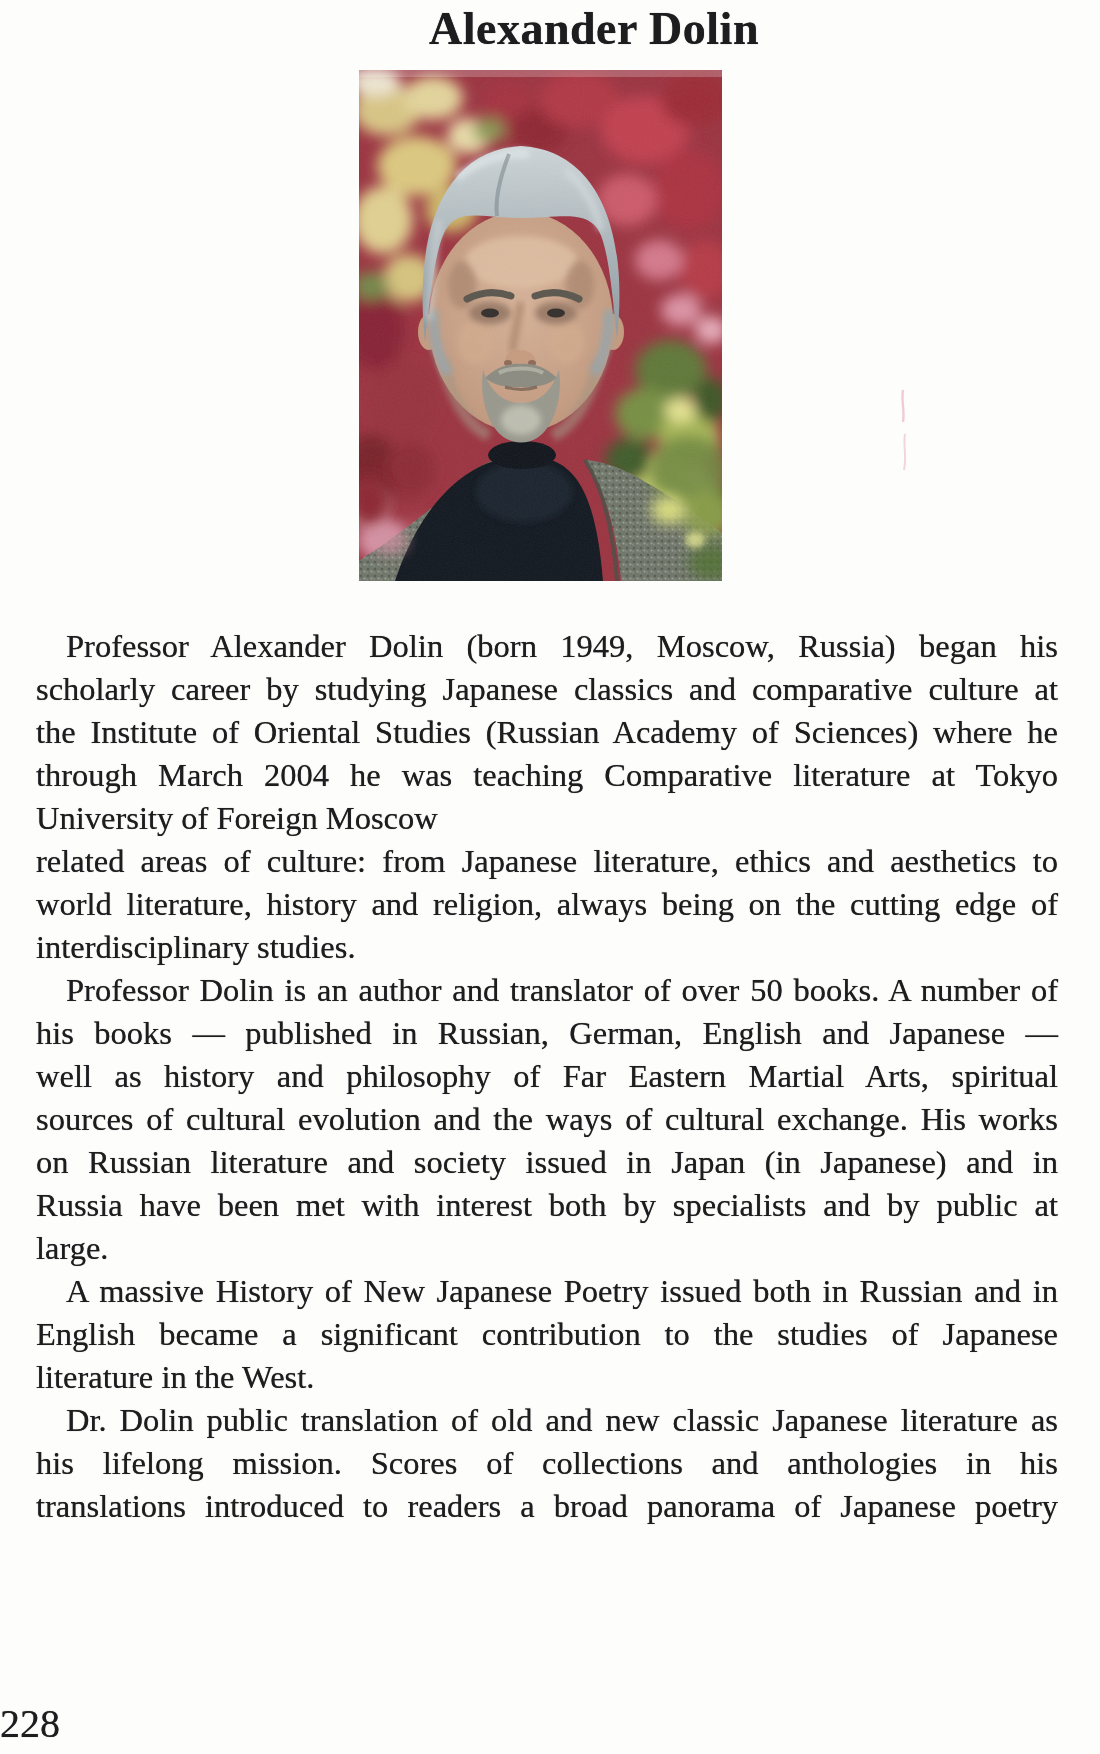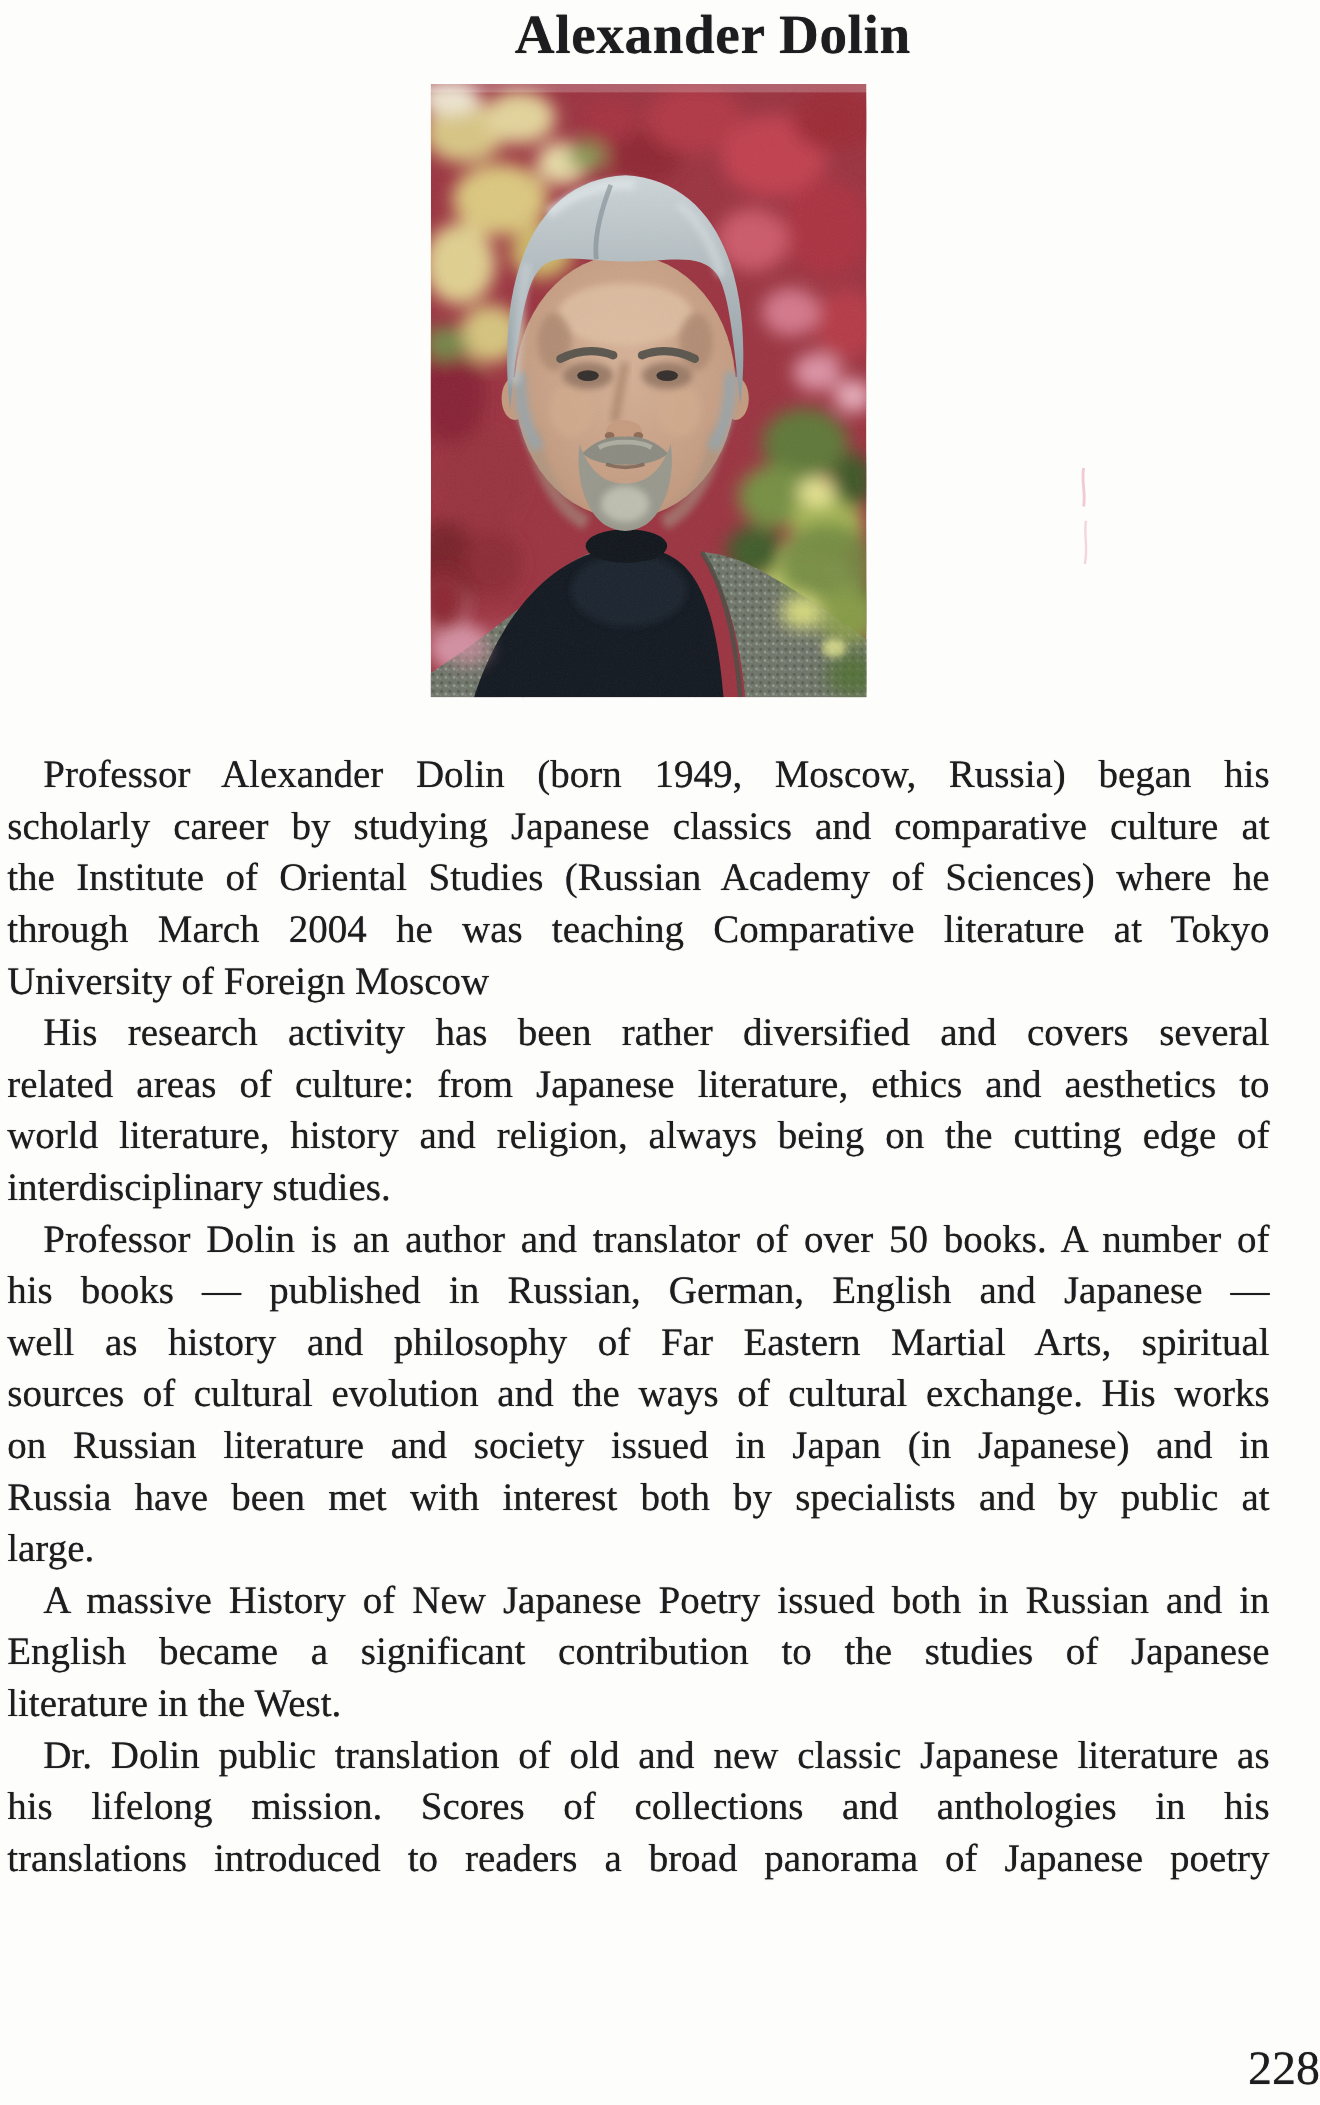--- a/index.html
+++ b/index.html
@@ -17,26 +17,26 @@
   }
   .photo{
     position:absolute;left:359px;top:70px;width:363px;height:511px;
   }
   .photo svg{display:block;filter:blur(.5px);}
   .article{
     position:absolute;left:6px;top:625px;width:1052px;
     font-size:32.5px;line-height:43px;
     text-shadow:0 0 .7px rgba(25,25,28,.8);
   }
-  .line{text-align:justify;text-align-last:justify;}
+  .line{text-align:justify;text-align-last:justify;margin-left:30px;}
   .line.last{text-align-last:left;}
   .line.indent{text-indent:30px;}
   .pagenum{
     position:absolute;top:1700px;left:0;width:1100px;
-    text-align:right;font-size:40px;
+    text-align:left;font-size:40px;
     text-shadow:0 0 .7px rgba(25,25,28,.8);
   }
   .artifact{position:absolute;left:896px;top:388px;opacity:.55;}
 </style>
 </head>
 <body>
 
 <div class="page">
 
   <h1 class="title">Alexander Dolin</h1>
@@ -179,21 +179,20 @@
       <rect width="363" height="511" filter="url(#grain)" opacity=".55"></rect>
     </svg>
   </div>
 
   <div class="article">
       <div class="line indent">Professor Alexander Dolin (born 1949, Moscow, Russia) began his</div>
       <div class="line">scholarly career by studying Japanese classics and comparative culture at</div>
       <div class="line">the Institute of Oriental Studies (Russian Academy of Sciences) where he</div>
       <div class="line">through March 2004 he was teaching Comparative literature at Tokyo</div>
       <div class="line last">University of Foreign Moscow</div>
-      <div class="line indent">His research activity has been rather diversified and covers several</div>
       <div class="line">related areas of culture: from Japanese literature, ethics and aesthetics to</div>
       <div class="line">world literature, history and religion, always being on the cutting edge of</div>
       <div class="line last">interdisciplinary studies.</div>
       <div class="line indent">Professor Dolin is an author and translator of over 50 books. A number of</div>
       <div class="line">his books — published in Russian, German, English and Japanese —</div>
       <div class="line">well as history and philosophy of Far Eastern Martial Arts, spiritual</div>
       <div class="line">sources of cultural evolution and the ways of cultural exchange. His works</div>
       <div class="line">on Russian literature and society issued in Japan (in Japanese) and in</div>
       <div class="line">Russia have been met with interest both by specialists and by public at</div>
       <div class="line last">large.</div>

